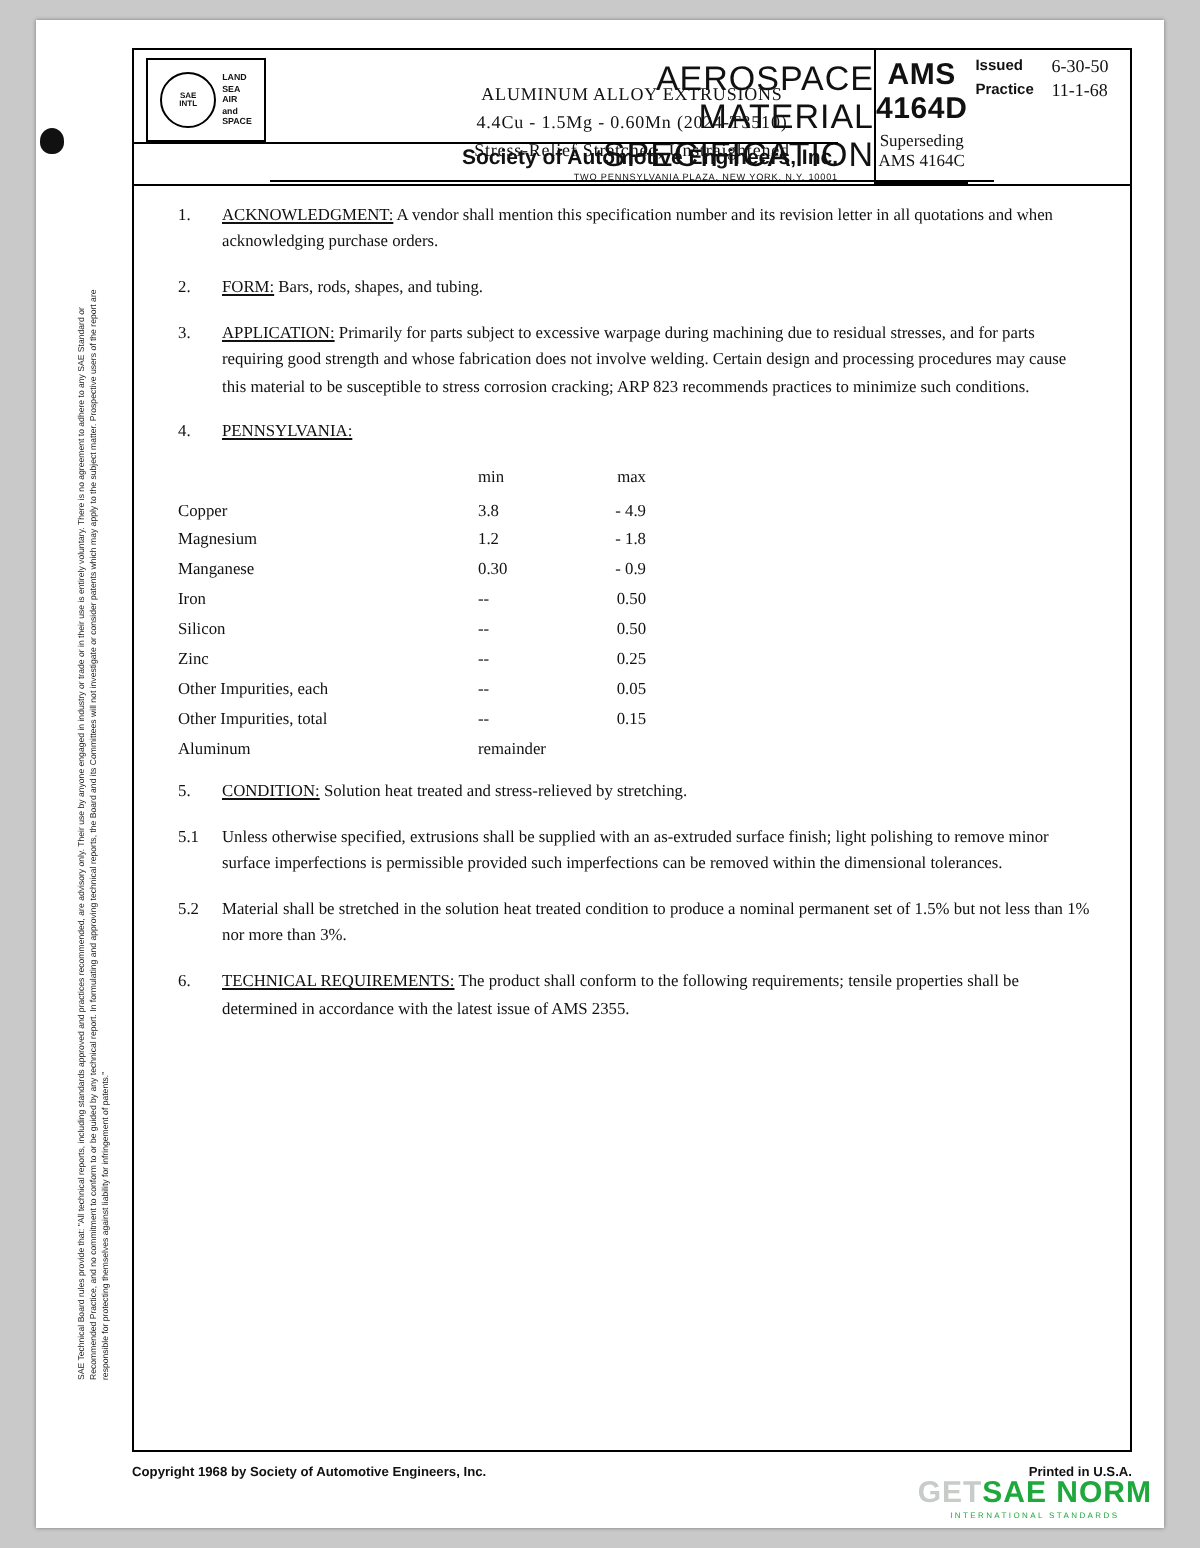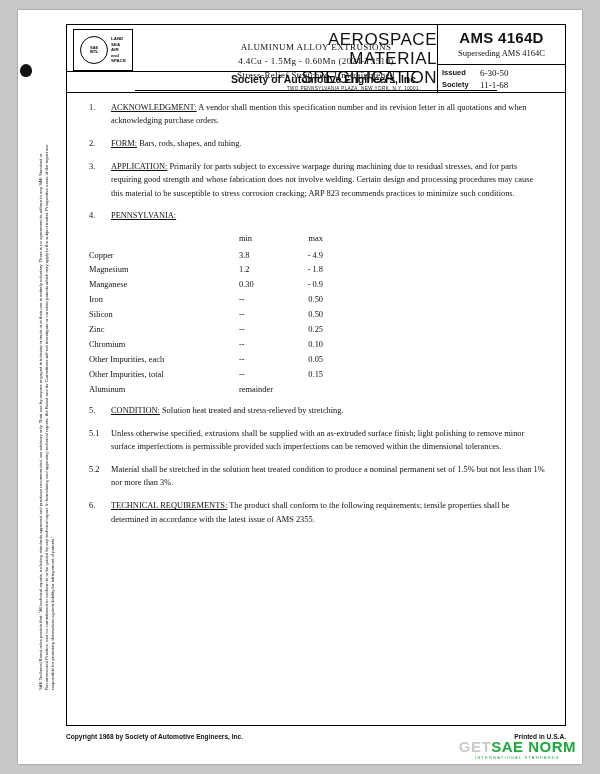--- a/index.html
+++ b/index.html
@@ -80,21 +80,21 @@
     font-family:"Liberation Sans",sans-serif;
     font-weight:bold;font-size:10.5px;
   }
   .sae-addr{
     font-family:"Liberation Sans",sans-serif;
     font-size:4.6px;letter-spacing:.4px;margin-top:1px;
   }
   .num-cell{
     width:128px;border-left:1.5px solid #000;
     box-sizing:border-box;
-    display:flex;flex-direction:column;
+    display:flex;flex-direction:row;
   }
   .num-top{
     flex:0 0 40px;border-bottom:1.5px solid #000;
     text-align:center;padding-top:4px;
     box-sizing:border-box;
   }
   .ams-no{
     font-family:"Liberation Sans",sans-serif;
     font-weight:bold;font-size:15px;letter-spacing:.3px;
   }
@@ -220,21 +220,21 @@
         <div class="num-top">
           <div class="ams-no">AMS 4164D</div>
           <div class="ams-sup">Superseding AMS 4164C</div>
         </div>
         <div class="num-bot">
           <div>
             <span class="lbl">Issued</span>
             <span class="val">6-30-50</span>
           </div>
           <div>
-            <span class="lbl">Society</span>
+            <span class="lbl">Practice</span>
             <span class="val">11-1-68</span>
           </div>
         </div>
       </div>
     </div>
 
     <div class="doctitle">
       <div class="l1">ALUMINUM ALLOY EXTRUSIONS</div>
       <div>4.4Cu - 1.5Mg - 0.60Mn (2024-T3510)</div>
       <div>Stress-Relief Stretched, Unstraightened</div>
@@ -303,25 +303,20 @@
         </tr>
         <tr>
           <td class="c-name">Silicon</td>
           <td class="c-min">--</td>
           <td class="c-max">0.50</td>
         </tr>
         <tr>
           <td class="c-name">Zinc</td>
           <td class="c-min">--</td>
           <td class="c-max">0.25</td>
-        </tr>
-        <tr>
-          <td class="c-name">Chromium</td>
-          <td class="c-min">--</td>
-          <td class="c-max">0.10</td>
         </tr>
         <tr>
           <td class="c-name">Other Impurities, each</td>
           <td class="c-min">--</td>
           <td class="c-max">0.05</td>
         </tr>
         <tr>
           <td class="c-name">Other Impurities, total</td>
           <td class="c-min">--</td>
           <td class="c-max">0.15</td>

